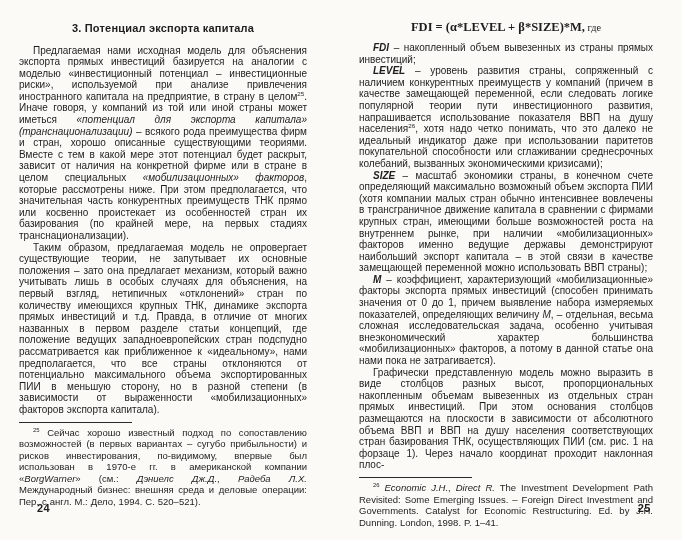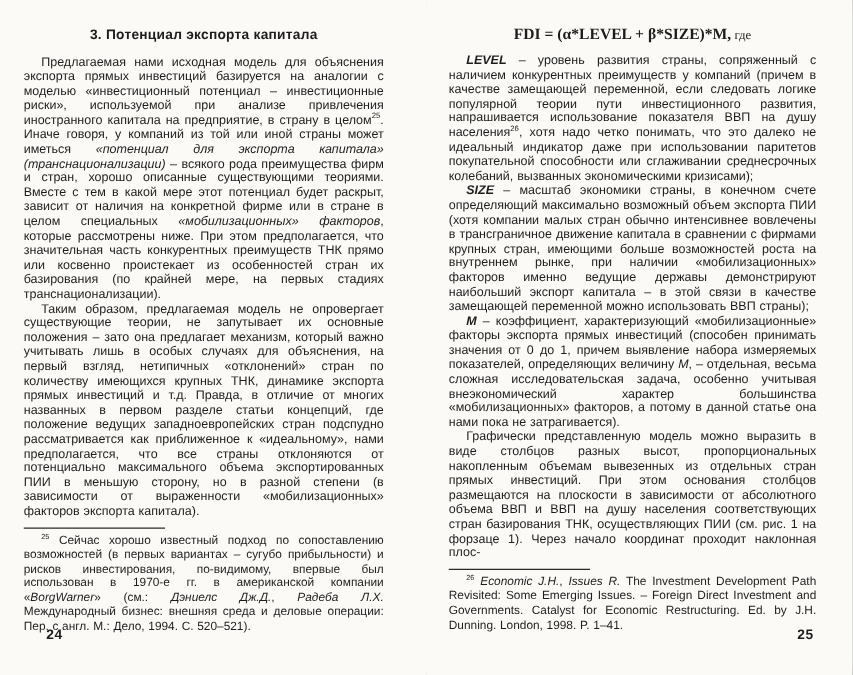--- a/index.html
+++ b/index.html
@@ -95,22 +95,23 @@
     </h3>
     <p class="body-para"><span>Предлагаемая нами исходная модель для объяснения экспорта прямых инвестиций базируется на аналогии с моделью «инвестиционный потенциал – инвестиционные риски», используемой при анализе привлечения иностранного капитала на предприятие, в страну в целом</span><span class="run-sup">25</span><span>. Иначе говоря, у компаний из той или иной страны может иметься </span><span class="run-i">«потенциал для экспорта капитала» (транснационализации)</span><span> – всякого рода преимущества фирм и стран, хорошо описанные существующими теориями. Вместе с тем в какой мере этот потенциал будет раскрыт, зависит от наличия на конкретной фирме или в стране в целом специальных </span><span class="run-i">«мобилизационных» факторов</span><span>, которые рассмотрены ниже. При этом предполагается, что значительная часть конкурентных преимуществ ТНК прямо или косвенно проистекает из особенностей стран их базирования (по крайней мере, на первых стадиях транснационализации).</span></p>
     <p class="body-para"><span>Таким образом, предлагаемая модель не опровергает существующие теории, не запутывает их основные положения – зато она предлагает механизм, который важно учитывать лишь в особых случаях для объяснения, на первый взгляд, нетипичных «отклонений» стран по количеству имеющихся крупных ТНК, динамике экспорта прямых инвестиций и т.д. Правда, в отличие от многих названных в первом разделе статьи концепций, где положение ведущих западноевропейских стран подспудно рассматривается как приближенное к «идеальному», нами предполагается, что все страны отклоняются от потенциально максимального объема экспортированных ПИИ в меньшую сторону, но в разной степени (в зависимости от выраженности «мобилизационных» факторов экспорта капитала).</span></p>
     <div class="footnote-rule"></div>
     <div class="footnote"><span class="run-sup">25</span><span> Сейчас хорошо известный подход по сопоставлению возможностей (в первых вариантах – сугубо прибыльности) и рисков инвестирования, по-видимому, впервые был использован в 1970-е гг. в американской компании «</span><span class="run-i">BorgWarner</span><span>» (см.: </span><span class="run-i">Дэниелс Дж.Д.</span><span>, </span><span class="run-i">Радеба Л.Х.</span><span> Международный бизнес: внешняя среда и деловые операции: Пер. с англ. М.: Дело, 1994. С. 520–521).</span></div>
     <div class="page-number page-number-left">24</div>
   </div>
 
   <div class="page page-right">
     <div class="formula"><span class="run-b">FDI = (α*LEVEL +  β*SIZE)*M,</span><span class="run-small"> где</span></div>
+    <p class="body-para"><span class="run-bi">FDI</span><span> – накопленный объем вывезенных из страны прямых инвестиций;</span></p>
     <p class="body-para"><span class="run-bi">LEVEL</span><span> – уровень развития страны, сопряженный с наличием конкурентных преимуществ у компаний (причем в качестве замещающей переменной, если следовать логике популярной теории пути инвестиционного развития, напрашивается использование показателя ВВП на душу населения</span><span class="run-sup">26</span><span>, хотя надо четко понимать, что это далеко не идеальный индикатор даже при использовании паритетов покупательной способности или сглаживании среднесрочных колебаний, вызванных экономическими кризисами);</span></p>
     <p class="body-para"><span class="run-bi">SIZE</span><span> – масштаб экономики страны, в конечном счете определяющий максимально возможный объем экспорта ПИИ (хотя компании малых стран обычно интенсивнее вовлечены в трансграничное движение капитала в сравнении с фирмами крупных стран, имеющими больше возможностей роста на внутреннем рынке, при наличии «мобилизационных» факторов именно ведущие державы демонстрируют наибольший экспорт капитала – в этой связи в качестве замещающей переменной можно использовать ВВП страны);</span></p>
     <p class="body-para"><span class="run-bi">М</span><span> – коэффициент, характеризующий «мобилизационные» факторы экспорта прямых инвестиций (способен принимать значения от 0 до 1, причем выявление набора измеряемых показателей, определяющих величину </span><span class="run-i">М</span><span>, – отдельная, весьма сложная исследовательская задача, особенно учитывая внеэкономический характер большинства «мобилизационных» факторов, а потому в данной статье она нами пока не затрагивается).</span></p>
     <p class="body-para"><span>Графически представленную модель можно выразить в виде столбцов разных высот, пропорциональных накопленным объемам вывезенных из отдельных стран прямых инвестиций. При этом основания столбцов размещаются на плоскости в зависимости от абсолютного объема ВВП и ВВП на душу населения соответствующих стран базирования ТНК, осуществляющих ПИИ (см. рис. 1 на форзаце 1). Через начало координат проходит наклонная плос-</span></p>
     <div class="footnote-rule"></div>
-    <div class="footnote"><span class="run-sup">26</span><span> </span><span class="run-i">Economic J.H.</span><span>, </span><span class="run-i">Issues R.</span><span> The Investment Development Path Revisited: Some Emerging Issues. – Foreign Direct Investment and Governments. Catalyst for Economic Restructuring. Ed. by J.H. Dunning. London, 1998. P. 1–41.</span></div>
+    <div class="footnote"><span class="run-sup">26</span><span> </span><span class="run-i">Economic J.H.</span><span>, </span><span class="run-i">Direct R.</span><span> The Investment Development Path Revisited: Some Emerging Issues. – Foreign Direct Investment and Governments. Catalyst for Economic Restructuring. Ed. by J.H. Dunning. London, 1998. P. 1–41.</span></div>
     <div class="page-number page-number-right">25</div>
   </div>
 
 </div>
 
 </body></html>

